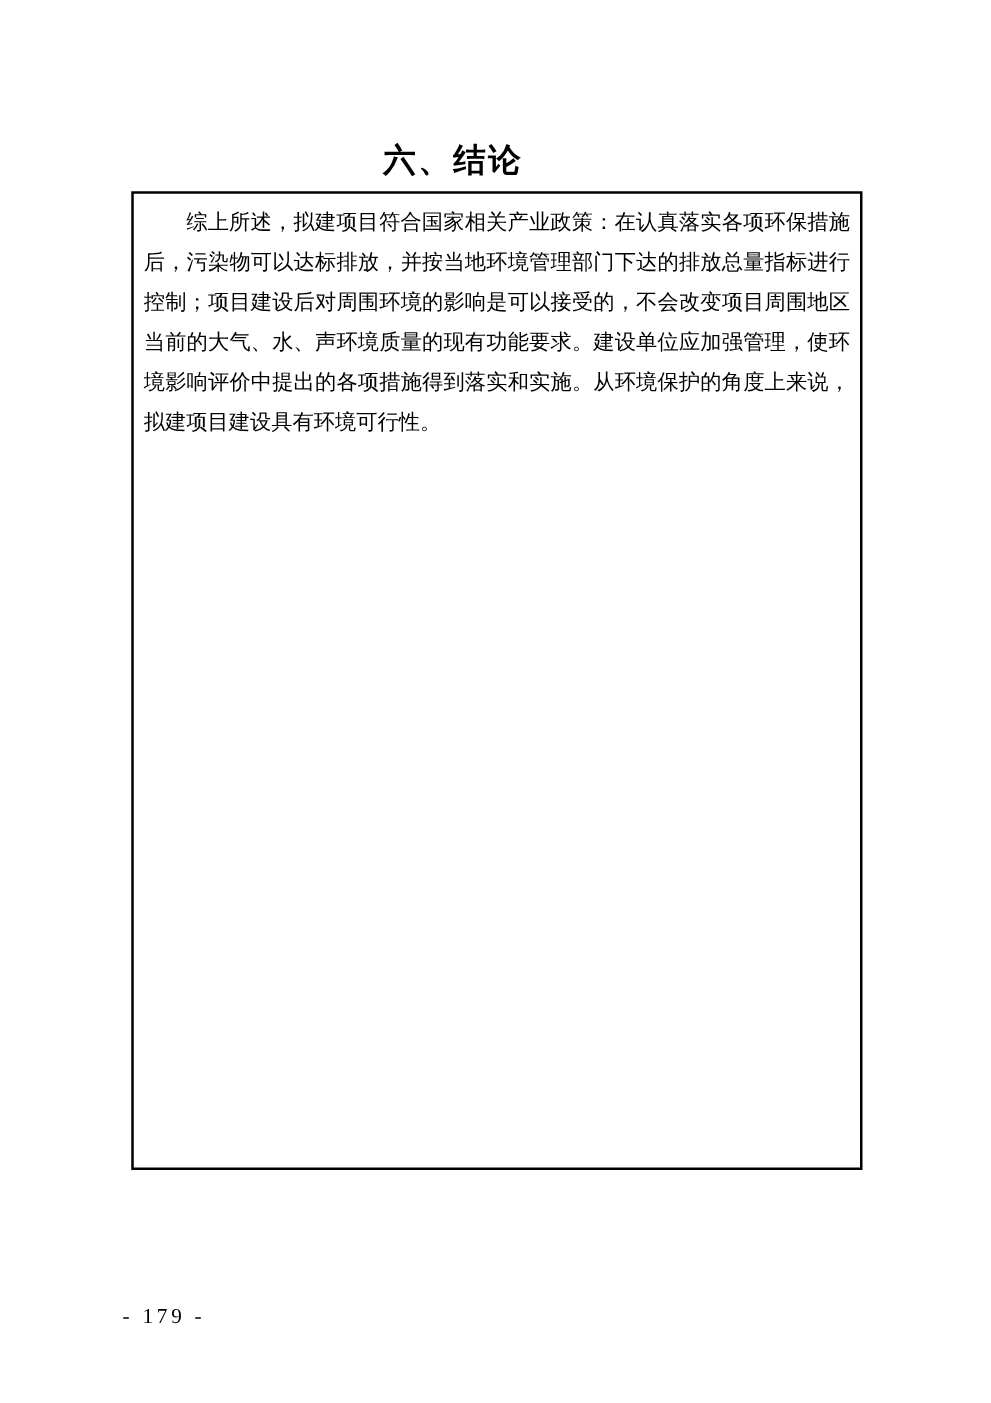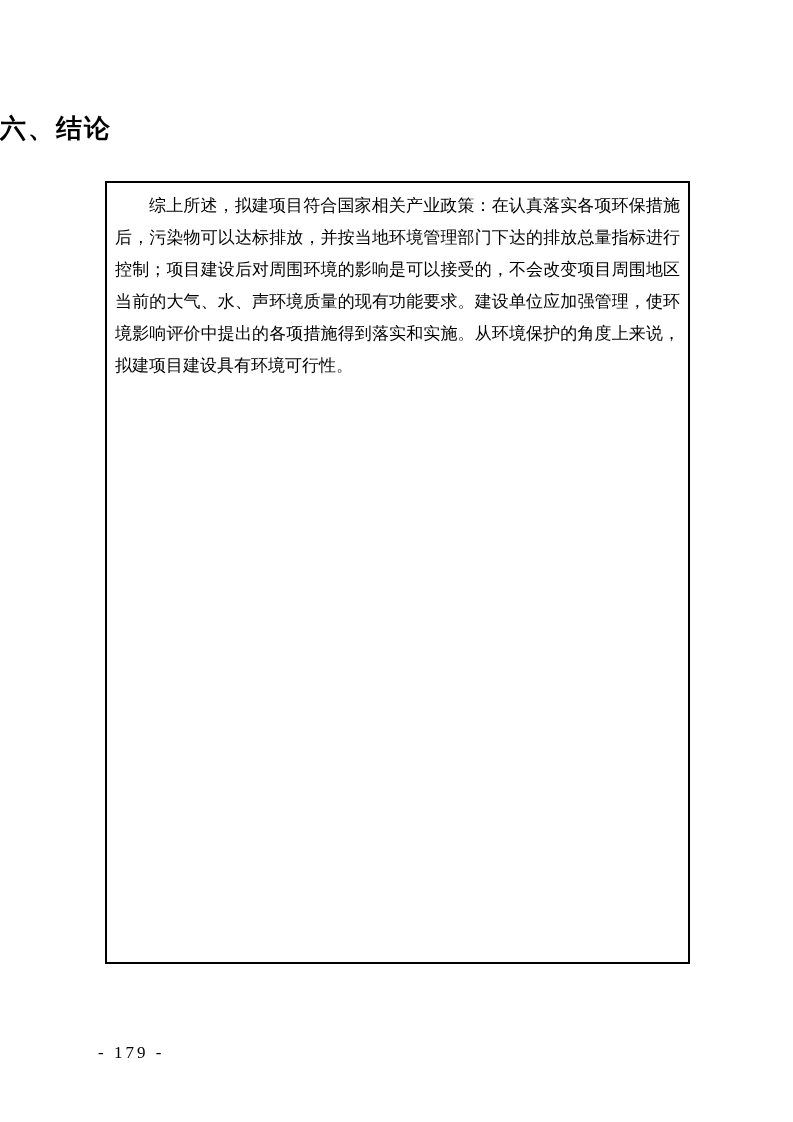--- a/index.html
+++ b/index.html
@@ -21,37 +21,37 @@
     width: 793px;
     height: 1122px;
     background: #ffffff;
   }
 
   .section-title {
     position: absolute;
     left: 0;
     top: 112px;
     width: 725px;
+    text-align: center;
     font-family: "Liberation Sans", "DejaVu Sans", sans-serif;
     font-weight: bold;
     font-size: 26px;
     line-height: 32px;
     letter-spacing: 2px;
     color: #000000;
   }
 
   .content-box {
     position: absolute;
     left: 105px;
     top: 153px;
     width: 585px;
     height: 783px;
     border: 2px solid #000000;
     background: #ffffff;
-    margin-top: 28px;
   }
 
   .content-box .body-paragraph {
     margin: 7px 8px 0 8px;
     font-size: 17px;
     line-height: 32px;
     text-align: justify;
     text-indent: 2em;
     color: #000000;
     font-family: "Liberation Serif", "DejaVu Serif", serif;

